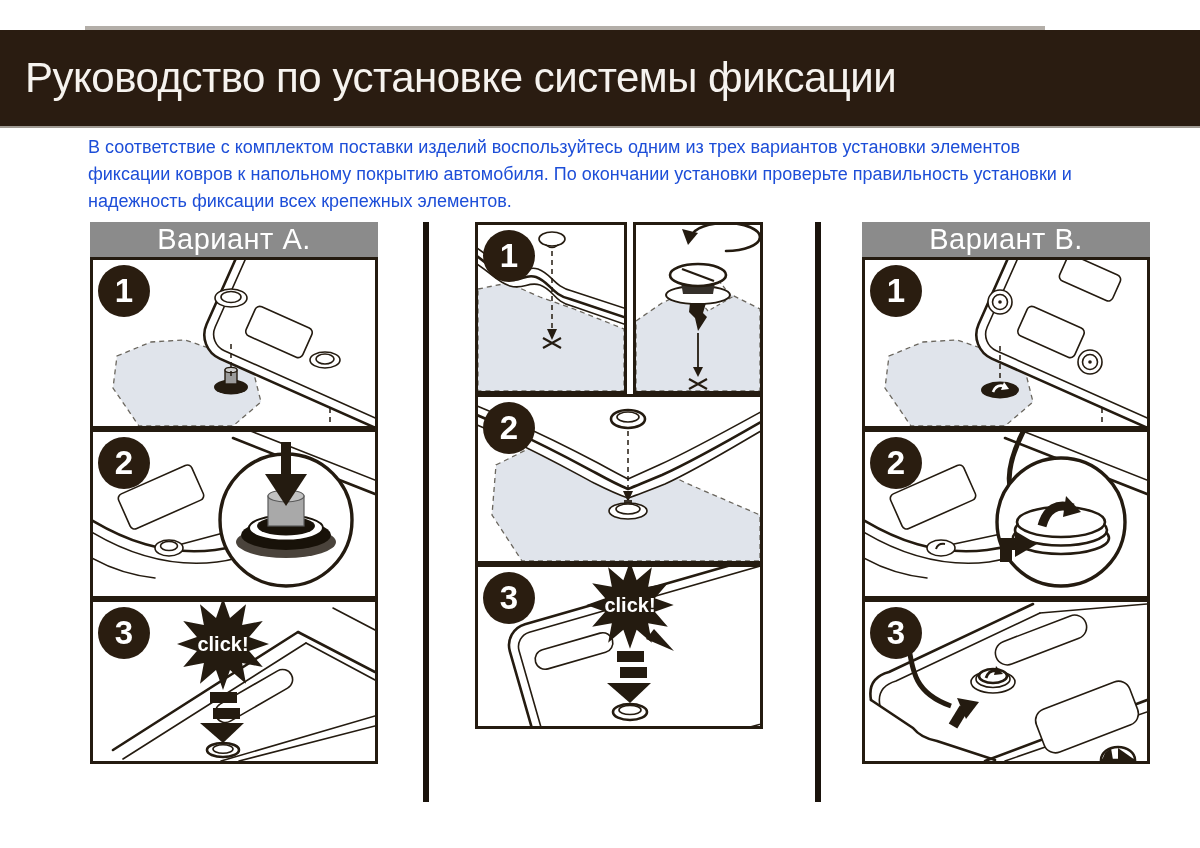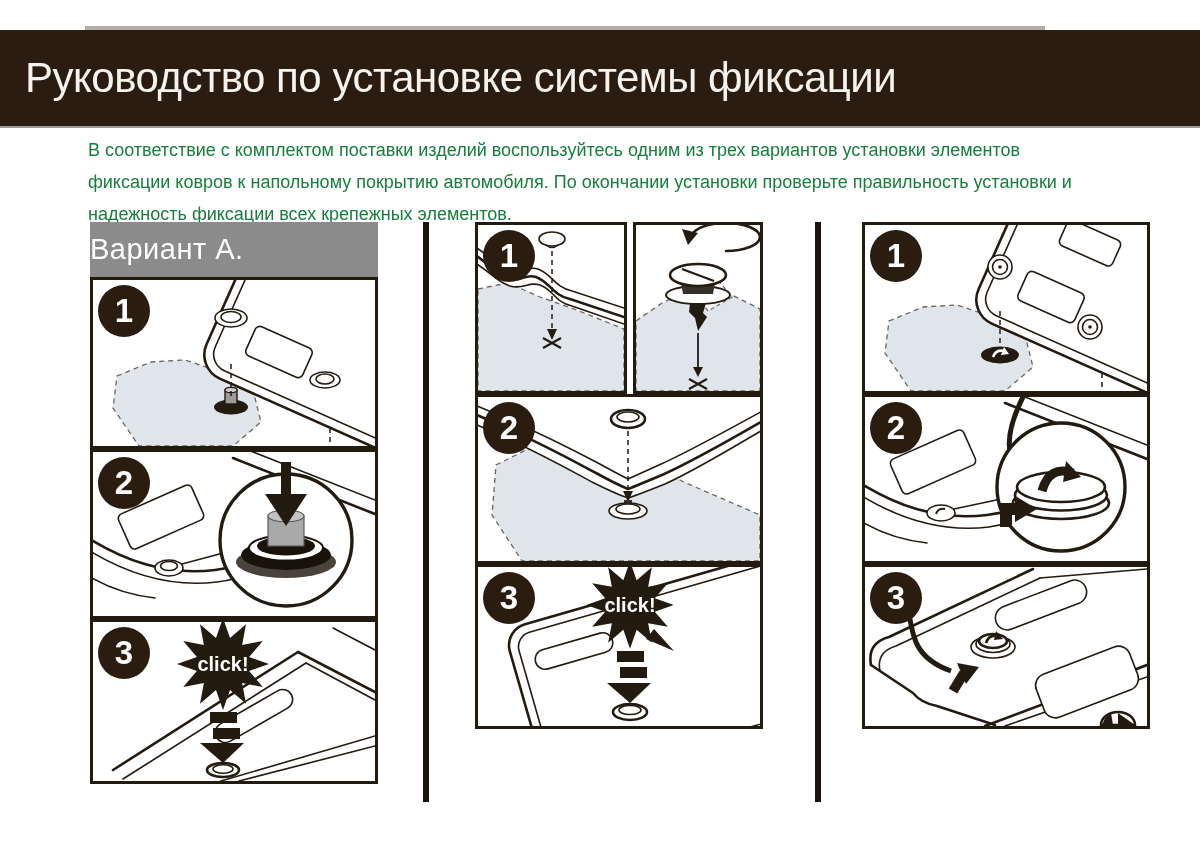--- a/index.html
+++ b/index.html
@@ -11,27 +11,27 @@
   .bar-ghost { position:absolute; left:85px; top:26px; width:960px; height:5px;
                background:#756c60; opacity:.55; }
   .titlebar { position:absolute; left:0; top:30px; width:1200px; height:96px;
               background:#2a1c11; box-shadow:0 2px 0 rgba(150,144,136,.9);
               display:flex; align-items:center; }
   .titlebar h1 { margin:0; padding-left:25px; font-size:42px; font-weight:400;
                  letter-spacing:-0.5px; color:#f6f3ef; white-space:nowrap; }
 
   
   .intro { position:absolute; left:88px; top:134px; width:1000px; margin:0;
-           font-size:18px; line-height:32px; color:#15803d; }
+           font-size:18px; line-height:27px; color:#1d4ed8; }
 
   
   .col { position:absolute; top:222px; width:288px; }
   .col-a { left:90px; } .col-b { left:475px; } .col-c { left:862px; }
-  .variant-header { height:55px; background:#8b8b8b; display:flex; align-items:center;
-                    color:#fff; font-size:29px; letter-spacing:.5px; }
+  .variant-header { height:35px; background:#8b8b8b; display:flex; align-items:center;
+                    justify-content:center; color:#fff; font-size:29px; letter-spacing:.5px; }
   .divider { position:absolute; top:222px; width:6px; height:580px; background:#1a130c; }
   .d1 { left:423px; } .d2 { left:815px; }
 
   figure.panel { position:relative; margin:0; border:3px solid #241b10; background:#fff;
                  overflow:hidden; }
   .p1 { height:172px; margin-top:6px; }
   .p2 { height:170px; margin-top:8px; }
   .p3 { height:165px; margin-top:12px; }
   figure.panel.split { border:none; background:none; overflow:visible; display:flex; gap:6px; }
   .split .sub { position:relative; border:3px solid #241b10; background:#fff; overflow:hidden;
@@ -260,20 +260,23 @@
           <ellipse class="ln2" cx="152" cy="143" rx="11" ry="4.5"></ellipse>
         </g>
       </svg>
       <div class="badge">
         <span>3</span>
       </div>
     </figure>
   </section>
 
   <section class="col col-c">
+    <div class="variant-header">
+      <span>Вариант В.</span>
+    </div>
 
     <figure class="panel p1">
       <svg class="illus" viewBox="0 0 282 166" preserveAspectRatio="none">
         <polygon class="carpet" points="24,96 58,82 92,80 122,90 160,110 168,142 140,166 46,166 20,128"></polygon>
         <g>
           <rect class="lnf" x="103" y="-124" width="340" height="212" rx="26" transform="rotate(24 103 88)"></rect>
           <rect class="ln2" x="112" y="-115" width="322" height="194" rx="18" transform="rotate(24 103 88)"></rect>
         </g>
         <rect class="lnf2" x="196" y="4" width="58" height="28" rx="5" transform="rotate(24 225 18)"></rect>
         <rect class="lnf2" x="155" y="56" width="62" height="32" rx="5" transform="rotate(24 186 72)"></rect>

